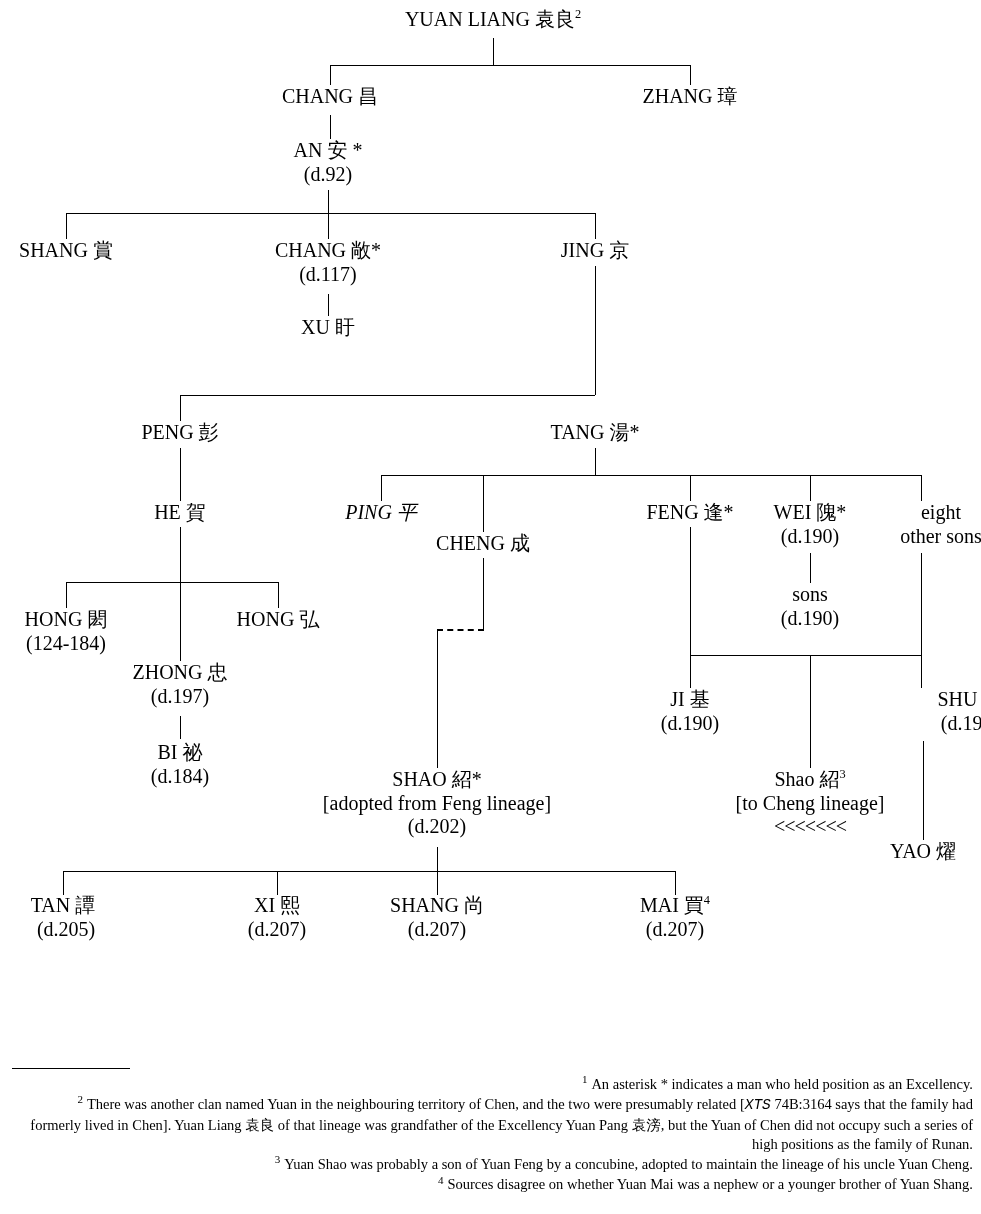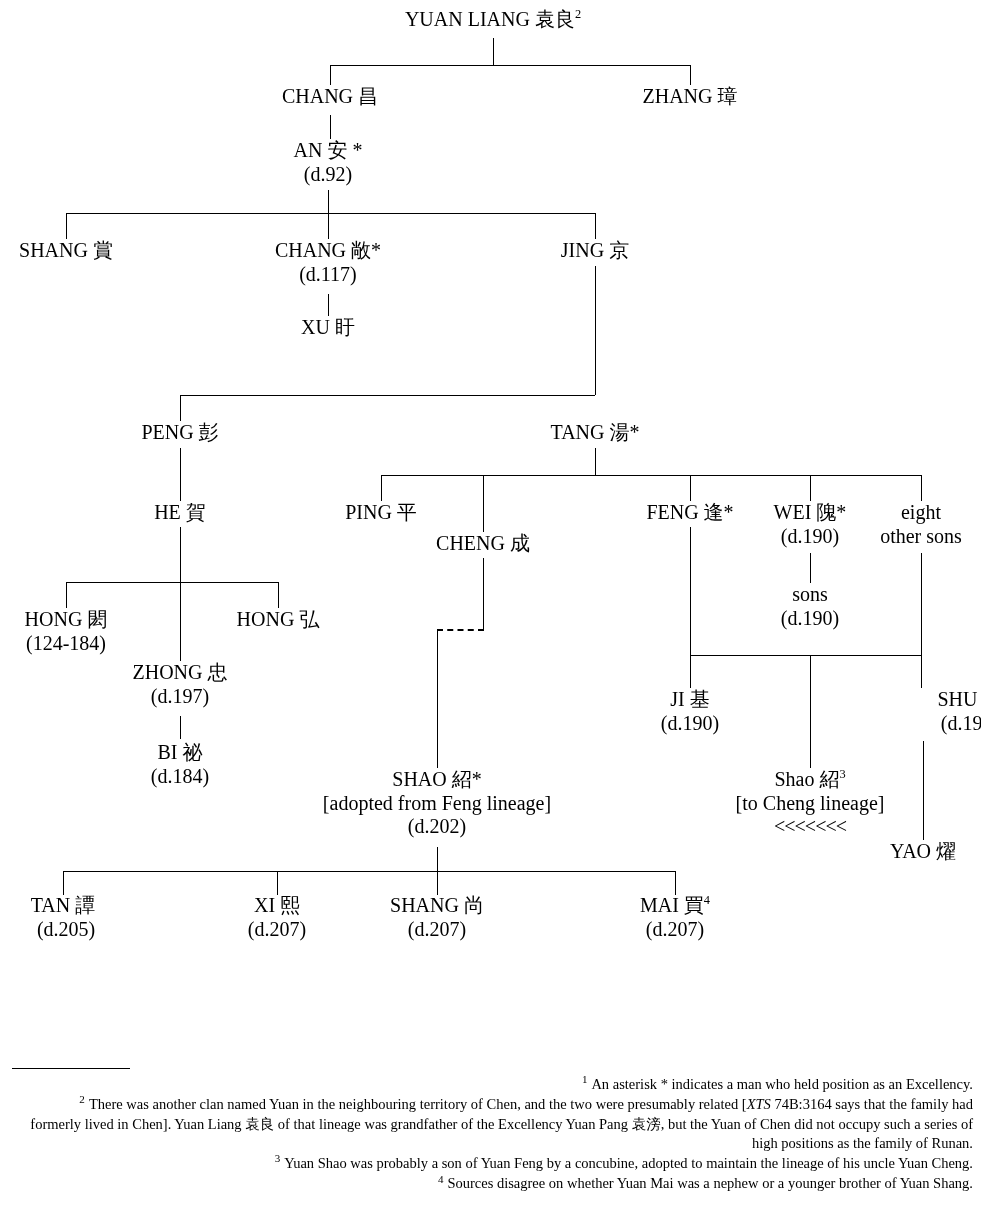--- a/index.html
+++ b/index.html
@@ -63,21 +63,21 @@
     margin: 0 0 1px 0;
     text-indent: 26px;
     text-align: right;
   }
   .fn .num {
     font-size: 0.76em;
     vertical-align: super;
     line-height: 0;
     margin-right: 4px;
   }
-  .fn i { font-style: italic; }
+  .fn i { font-style: italic; font-family: Liberation Mono, monospace; }
   .arrows { letter-spacing: -1px; }
 </style>
 </head>
 <body>
 
 <div id="page">
 
   <div class="node" style="left:493px; top:8px;">
     <span class="ln"><span>YUAN LIANG 袁良</span><sup>2</sup></span>
   </div>
@@ -117,38 +117,38 @@
   </div>
 
   <div class="node" style="left:595px; top:421px;">
     <span class="ln">TANG 湯*</span>
   </div>
 
   <div class="node" style="left:180px; top:501px;">
     <span class="ln">HE 賀</span>
   </div>
 
-  <div class="node" style="left:381px; top:501px;">
+  <div class="node" style="left:381px; top:501px;font-style:italic;">
     <span class="ln">PING 平</span>
   </div>
 
   <div class="node" style="left:483px; top:532px;">
     <span class="ln">CHENG 成</span>
   </div>
 
   <div class="node" style="left:690px; top:501px;">
     <span class="ln">FENG 逢*</span>
   </div>
 
   <div class="node" style="left:810px; top:501px;">
     <span class="ln">WEI 隗*</span>
     <span class="ln">(d.190)</span>
   </div>
 
-  <div class="node" style="left:921px; top:501px;">
+  <div class="node" style="left:941px; top:501px;">
     <span class="ln">eight</span>
     <span class="ln">other sons</span>
   </div>
 
   <div class="node" style="left:66px; top:608px;">
     <span class="ln">HONG 閎</span>
     <span class="ln">(124-184)</span>
   </div>
 
   <div class="node" style="left:278px; top:608px;">

